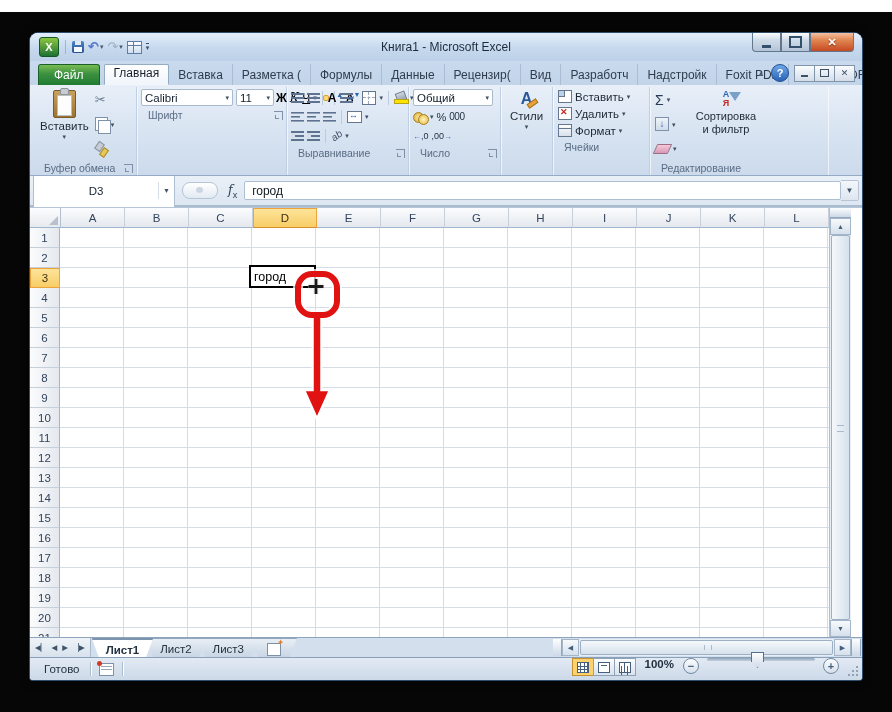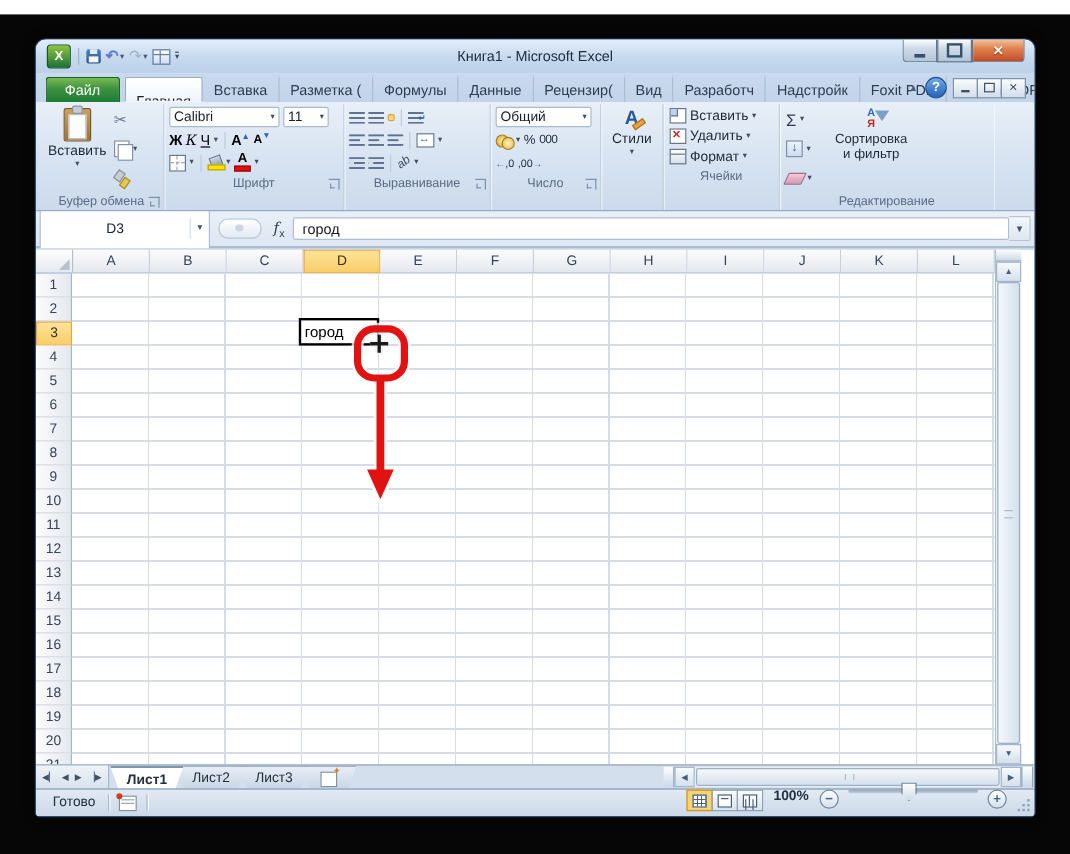--- a/index.html
+++ b/index.html
@@ -29,34 +29,34 @@
   .wbtn.first{border-radius:0 0 0 4px}
   .wbtn.close{width:42px;border-radius:0 0 4px 0;background:linear-gradient(#f6c0a0,#e08550 40%,#c54a24);color:#fff;font-weight:bold;font-size:11px;text-shadow:0 1px 1px #7c2a10}
   .glyph-min{width:9px;height:3px;background:#33506d;margin-top:8px}
   .glyph-max{width:9px;height:8px;border:2px solid #33506d;background:transparent}
 
   
   .tabstrip{height:24px;display:flex;align-items:flex-end;padding-left:8px;position:relative;flex:none;background:linear-gradient(#c9daee,#c2d4e9)}
   .rtab{height:21px;box-sizing:border-box;padding:4px 9px 0;font-size:12px;color:#2f3c4d;white-space:nowrap;overflow:hidden}
   .rtab.sep{border-left:1px solid #aabdd2}
   .rtab.file{background:linear-gradient(#79bb53,#3c9140 45%,#1f7c31);color:#fff;border:1px solid #176327;border-bottom:none;border-radius:3px 3px 0 0;padding:3px 15px 0;margin-right:4px;font-size:12px}
-  .rtab.active{background:linear-gradient(#ffffff,#f0f5fb);border:1px solid #94abc4;border-bottom-color:#f3f7fc;border-radius:2px 2px 0 0;color:#17202b;padding-top:12px}
+  .rtab.active{background:linear-gradient(#ffffff,#f0f5fb);border:1px solid #94abc4;border-bottom-color:#f3f7fc;border-radius:2px 2px 0 0;color:#17202b;padding-top:1px}
   .strip-right{position:absolute;right:7px;bottom:3px;display:flex;align-items:center;gap:6px}
   .chev-up{font-size:8px;color:#4a617c}
   .help-btn{width:16px;height:16px;border-radius:50%;background:linear-gradient(#6fa7e8,#2764b4);border:1px solid #1d4f93;color:#fff;font-weight:bold;font-size:11px;display:flex;align-items:center;justify-content:center}
   .mini-wb{display:flex;gap:0}
   .mwb{width:19px;height:15px;border:1px solid #8094aa;background:linear-gradient(#fbfcfd,#d3dde9);display:flex;align-items:center;justify-content:center;margin-left:-1px;font-size:9px;color:#3c5068}
   .mwb .glyph-min{width:7px;height:2px;margin-top:6px;background:#3c5068}
   .mwb .glyph-max{width:7px;height:6px;border-width:1.5px;border-color:#3c5068}
 
   
   .ribbon{height:88px;flex:none;display:flex;background:linear-gradient(#e8eff8,#d4e1f0 65%,#ccdaeb);border-bottom:1px solid #93abc7;padding:2px 0 0 3px;position:relative}
   .group{display:flex;flex-direction:column;border-right:1px solid #c0d0e2;box-shadow:1px 0 0 rgba(255,255,255,.65);padding:1px 3px 0;box-sizing:border-box}
   .gbody{flex:1;display:flex;align-items:stretch}
-  .glabel{height:15px;font-size:10.5px;color:#5a6c85;display:flex;align-items:center;justify-content:center;position:relative;padding:0 8px;white-space:nowrap}
+  .glabel{height:15px;font-size:10.5px;color:#5a6c85;display:flex;align-items:center;position:relative;padding:0 8px;white-space:nowrap}
   .dlg{position:absolute;right:0;bottom:2px;width:8px;height:8px;border-left:1px solid #7e91a9;border-bottom:1px solid #7e91a9;transform:rotate(180deg)}
   .dlg::after{content:"";position:absolute;right:1px;top:1px;width:3px;height:3px;border-right:1px solid #7e91a9;border-top:1px solid #7e91a9}
   .bigbtn{display:flex;flex-direction:column;align-items:center;justify-content:flex-start;font-size:11.5px;color:#1e2936;padding:2px 4px;gap:2px}
   .caret{font-size:7px;color:#3e4f63;line-height:5px}
   .clip-ico{width:21px;height:26px;background:linear-gradient(#c9a05c,#9d7336);border:1px solid #7a5a28;border-radius:2px;position:relative}
   .clip-ico::before{content:"";position:absolute;left:3px;top:4px;width:13px;height:19px;background:#fdfdfd;border:1px solid #b9bfc9}
   .clip-ico::after{content:"";position:absolute;left:6px;top:-3px;width:7px;height:5px;background:#c8cdd4;border:1px solid #8b939e;border-radius:2px}
   .smallcol{display:flex;flex-direction:column;justify-content:space-between;padding:3px 2px}
   .sbtn{display:flex;align-items:center;height:17px;font-size:11.5px;color:#1e2936;gap:3px}
   .scissors{color:#6b7c92;font-size:13px}
@@ -297,21 +297,21 @@
               </div>
           </div>
         </div>
         <div class="glabel">
             <span>Буфер обмена</span>
             <span class="dlg"></span>
           </div>
       </div>
 
       <div class="group" style="width:150px">
-        <div style="display:flex;flex-direction:column">
+        <div style="display:flex;flex-direction:row">
           <div class="frow">
             <div class="combo" style="width:92px">
                 <span>Calibri</span>
                 <span class="caret">▾</span>
               </div>
             <div class="combo" style="width:38px">
                 <span>11</span>
                 <span class="caret">▾</span>
               </div>
           </div>

